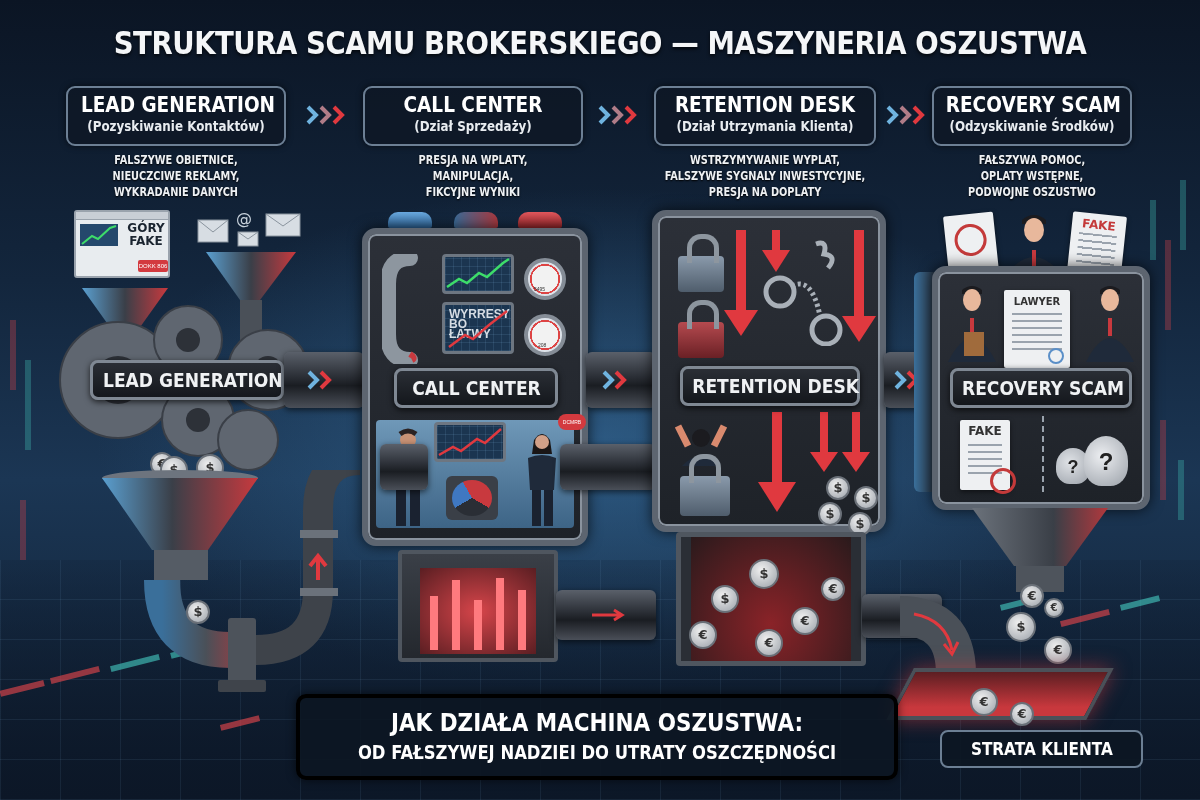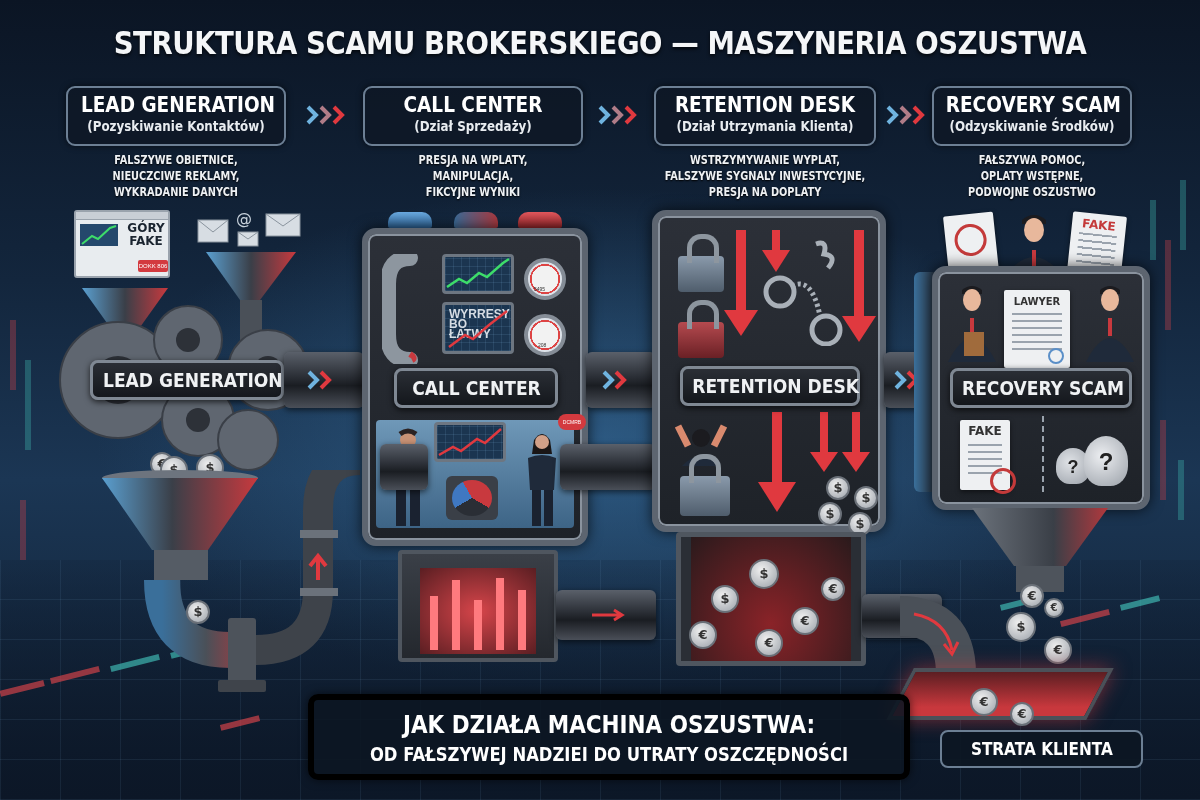--- a/index.html
+++ b/index.html
@@ -102,22 +102,22 @@
   .lock.red { background: linear-gradient(180deg, #b54a4f, #6a2025); }
   .doc {
     position: absolute; background: #eef0f2; border-radius: 2px;
     box-shadow: 0 2px 5px rgba(0,0,0,0.5); color: #c43a3a; font-weight: bold;
     font-family: "DejaVu Sans", sans-serif; font-size: 12px; text-align: center;
   }
   .doc .lines { margin: 6px 8px 0; height: 40px;
     background: repeating-linear-gradient(180deg, #9aa3ad 0 2px, transparent 2px 7px); }
 
   .bottom-banner {
-    position: absolute; left: 308px; top: 694px; width: 602px; height: 86px;
-    border: 6px solid #000000; border-radius: 10px;
+    position: absolute; left: 296px; top: 694px; width: 602px; height: 86px;
+    border: 4px solid #000000; border-radius: 10px;
     background: rgba(12,22,34,0.9);
     text-align: center; padding-top: 10px;
     box-shadow: 0 0 10px rgba(0,0,0,0.6);
   }
   .bottom-banner .b1 {
     font-family: "DejaVu Sans", sans-serif; font-weight: bold; font-size: 25px; line-height: 30px;
     transform: scaleX(0.86); white-space: nowrap;
   }
   .bottom-banner .b2 {
     font-family: "DejaVu Sans", sans-serif; font-weight: bold; font-size: 20px; line-height: 28px;

